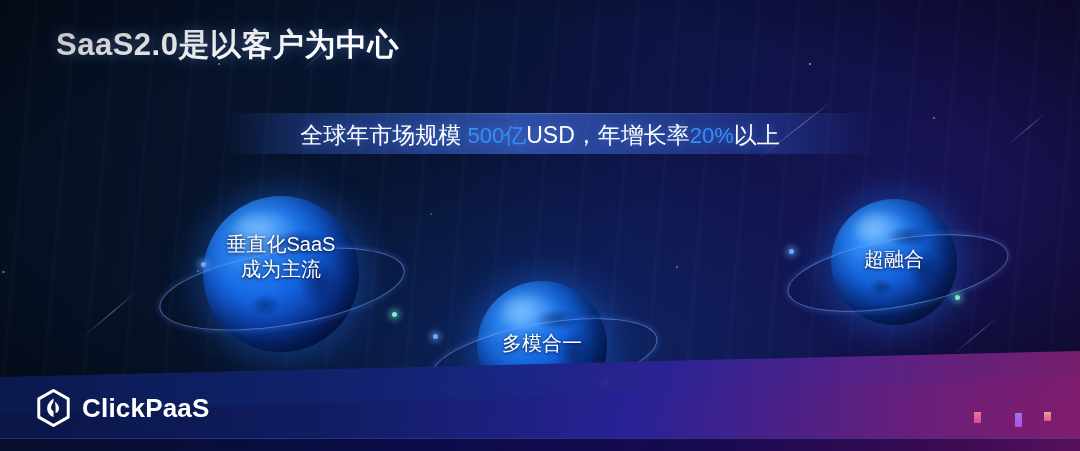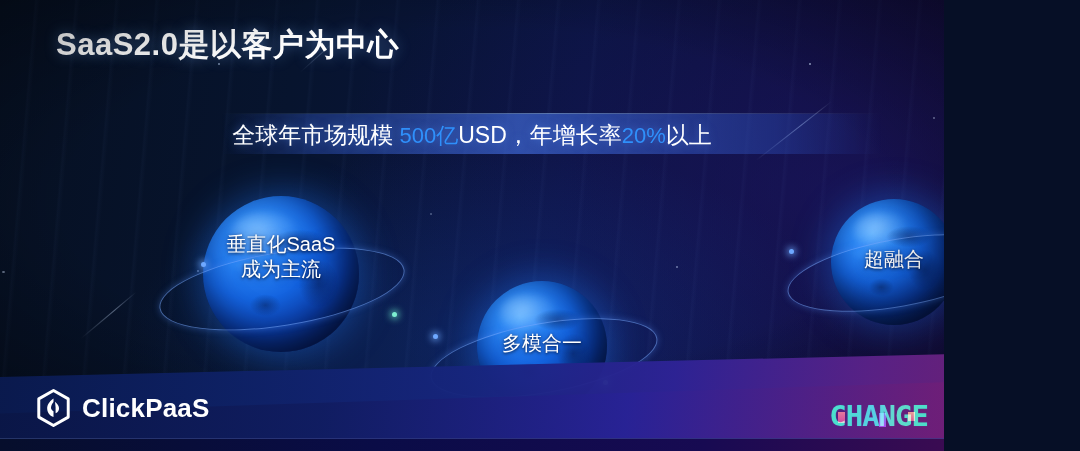--- a/index.html
+++ b/index.html
@@ -2,21 +2,21 @@
 <html><head>
 <meta charset="utf-8">
 <style>
   html,body{margin:0;padding:0;}
   body{
     width:1080px;height:451px;overflow:hidden;
     font-family:"Liberation Sans","DejaVu Sans",sans-serif;
     background:#060f26;
   }
   .slide{
-    position:relative;width:944px;height:451px;overflow:hidden;
+    position:relative;width:1080px;height:451px;overflow:hidden;
     background:
       radial-gradient(ellipse 520px 300px at 52% 78%, rgba(20,60,150,0.40) 0%, rgba(10,25,70,0.0) 70%),
       radial-gradient(ellipse 700px 420px at 88% 42%, rgba(30,24,105,0.55) 0%, rgba(10,14,50,0) 72%),
       linear-gradient(100deg,#061022 0%,#07142e 30%,#0a1440 58%,#0e0e3c 80%,#120b35 100%);
   }
   
   .vstreaks{
     position:absolute;inset:0;
     background:repeating-linear-gradient(95deg,
       rgba(120,160,255,0.000) 0px,
@@ -211,18 +211,17 @@
 
   <div class="logo">
     <svg class="logo-mark" viewBox="0 0 36 40">
       <path d="M18 1.6 L33.5 10.4 L33.5 29.6 L18 38.4 L2.5 29.6 L2.5 10.4 Z" fill="none" stroke="#ffffff" stroke-width="3.1" stroke-linejoin="round"></path>
       <path d="M18 10 C13 13.6 11 17.4 11.4 21.2 C11.8 25.4 14.6 28.2 18 29.4 L18 23.4 C16.2 22.6 15.2 21 15.4 19.2 C15.6 16.8 17 14.6 18 13.6 Z" fill="#ffffff"></path>
       <path d="M19.6 13.4 C22 15.2 23.6 17.6 23.8 20 C24 22.6 22.6 24.6 20.2 25.6 L20.2 19.2 Z" fill="#ffffff"></path>
     </svg>
     <span class="logo-text">ClickPaaS</span>
   </div>
 
-  <div class="change-logo">CHANGE</div>
   <div class="change-glitch" style="right:99px;bottom:28px;background:linear-gradient(180deg,#ff7a3c,#d8354f);"></div>
   <div class="change-glitch" style="right:58px;bottom:24px;background:linear-gradient(180deg,#3f7bff,#8a3cff);height:14px;"></div>
   <div class="change-glitch" style="right:29px;bottom:30px;background:linear-gradient(180deg,#ffb03c,#e0503c);height:9px;"></div>
 
 </div>
 
 </body></html>

